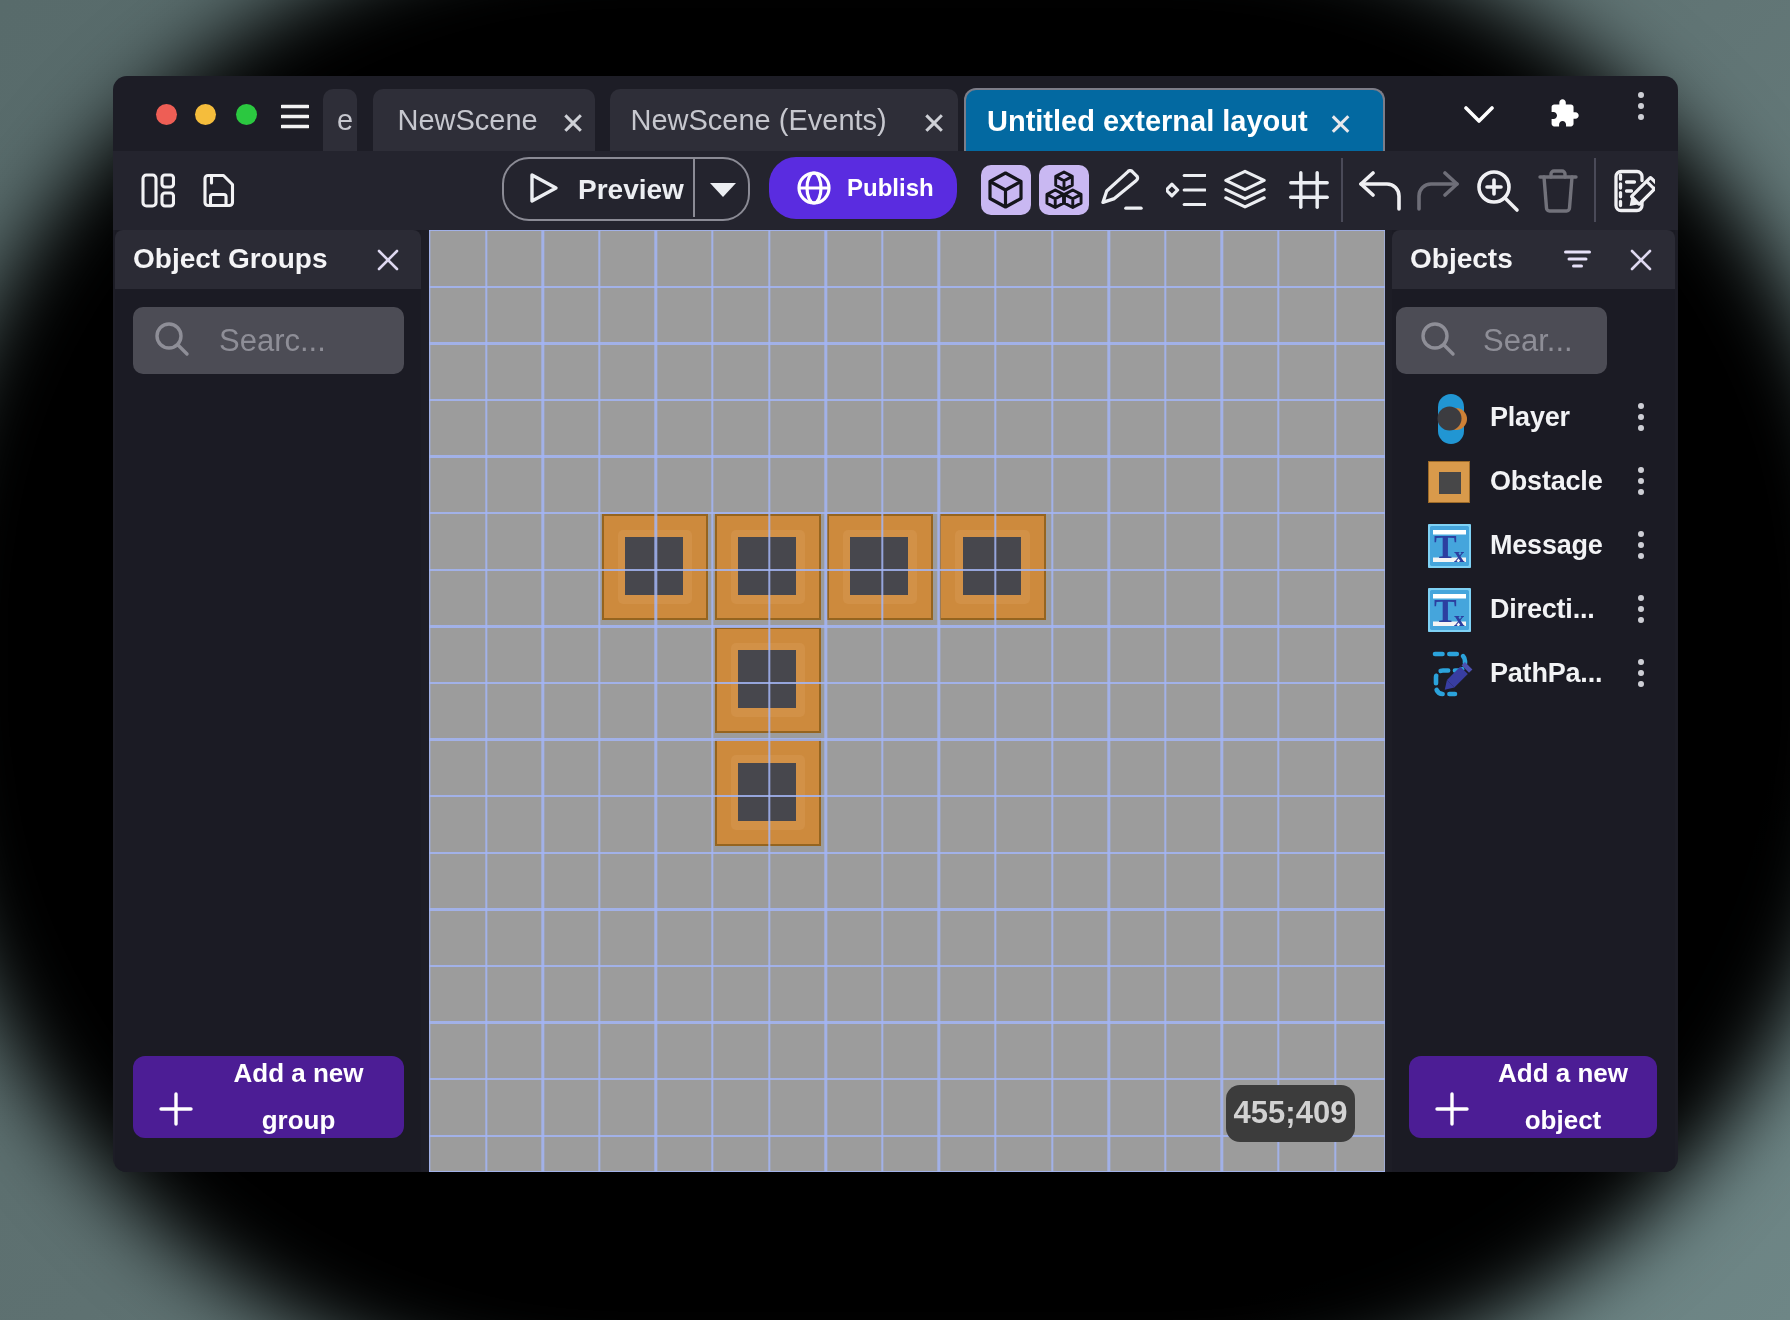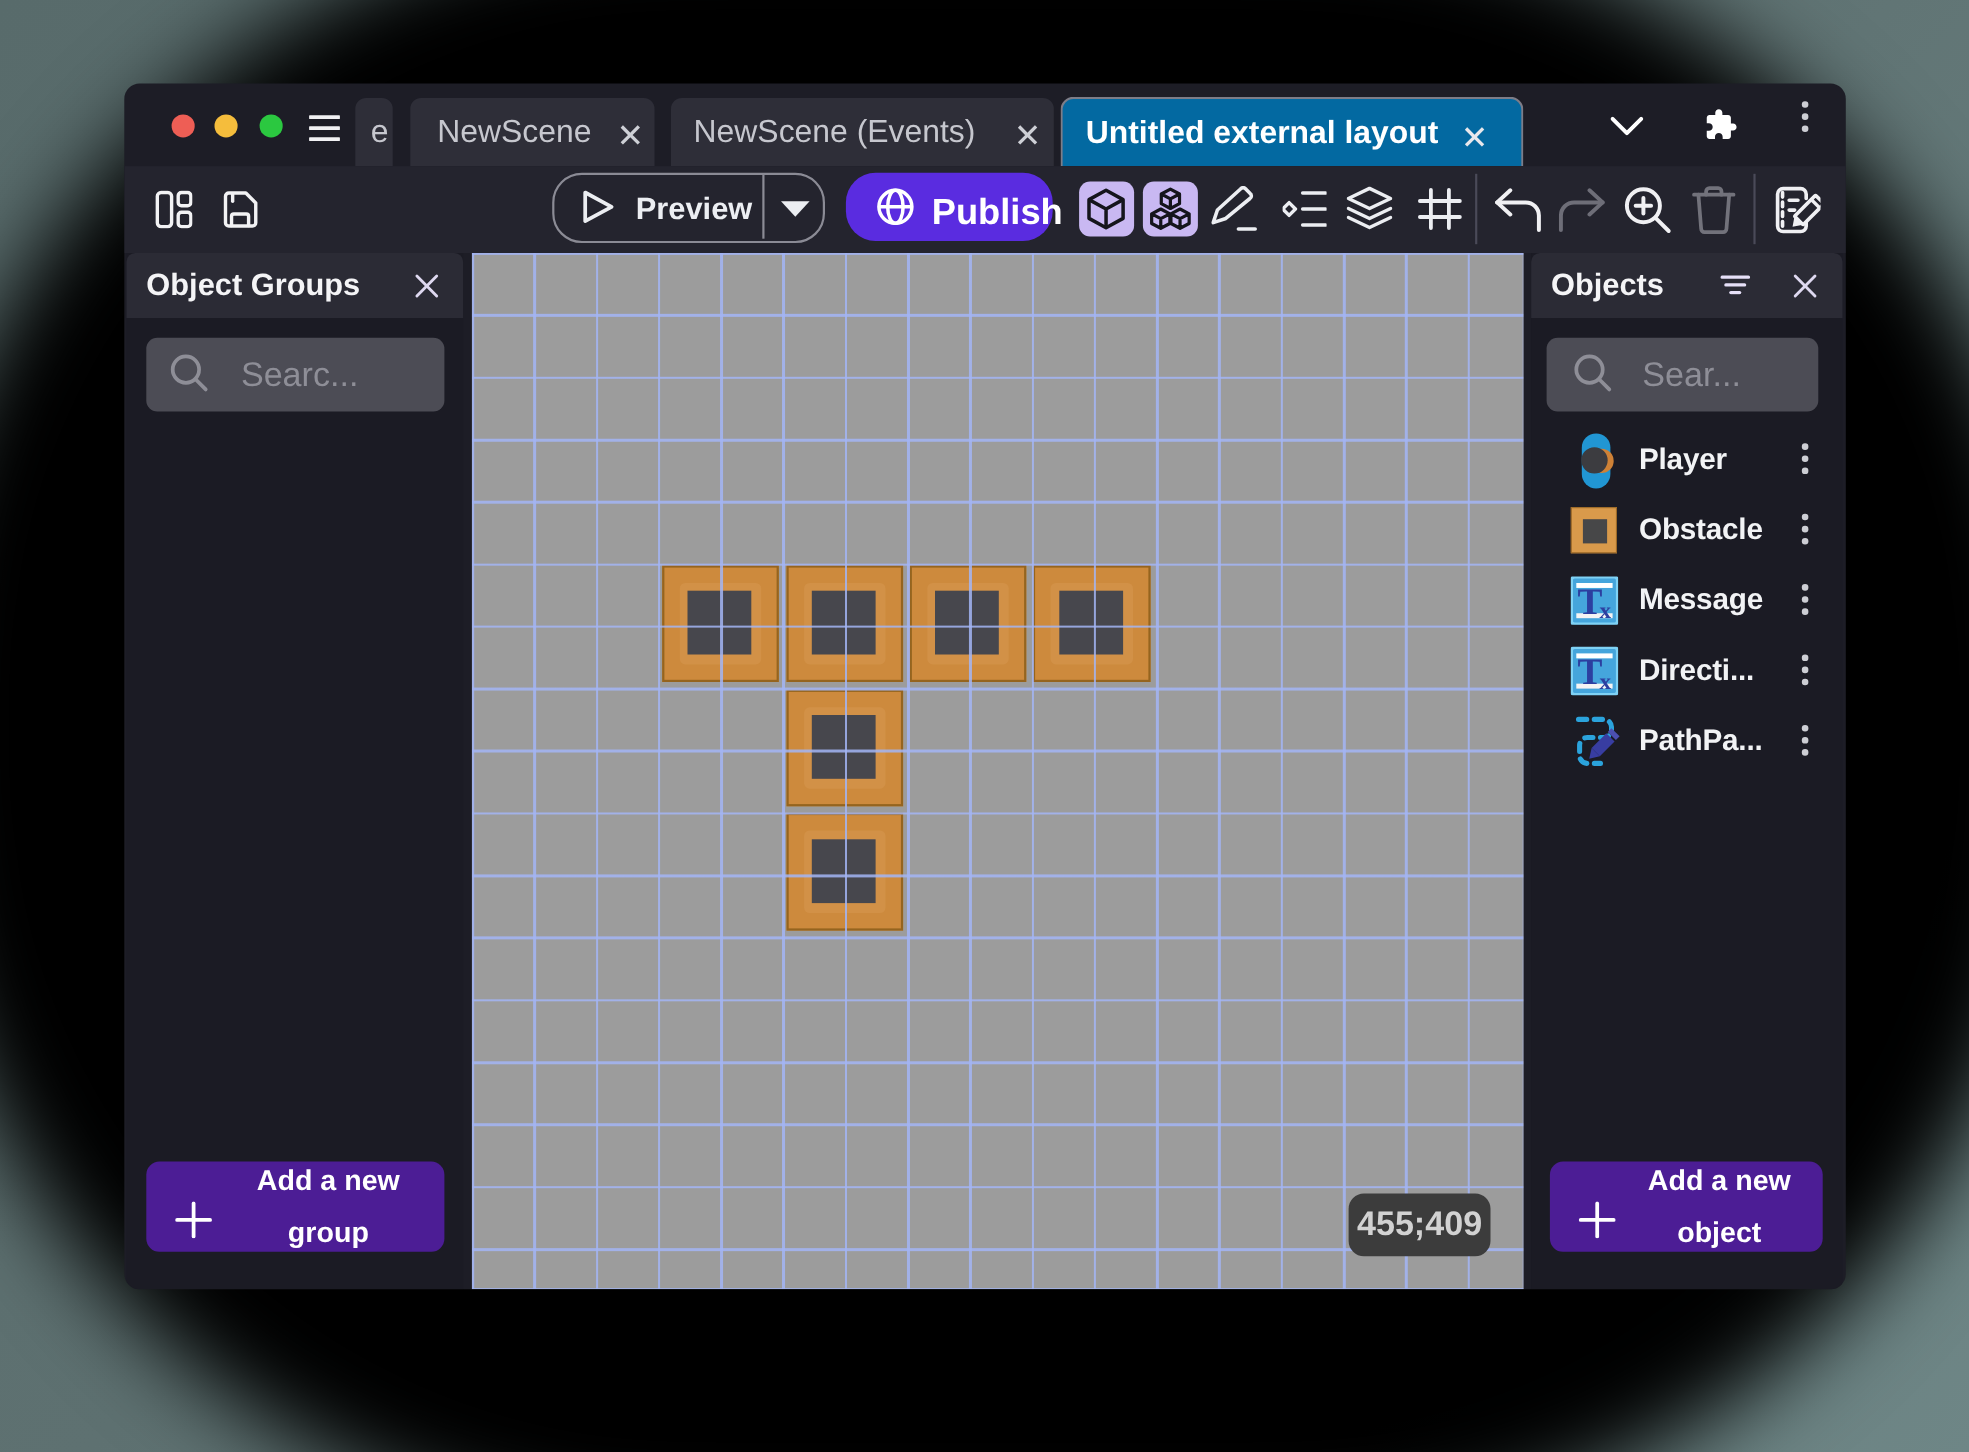--- a/index.html
+++ b/index.html
@@ -123,21 +123,21 @@
       </svg>
     </div>
     <div class="abs" style="left:656px; top:6px; width:188px; height:62px; background:#5a2ce0; border-radius:27px;">
       <svg class="abs" style="left:27px; top:13px;" width="36" height="36" viewBox="0 0 36 36">
         <g fill="none" stroke="#fff" stroke-width="3.2">
           <circle cx="18" cy="18" r="15"></circle>
           <ellipse cx="18" cy="18" rx="7" ry="15"></ellipse>
           <line x1="3" y1="18" x2="33" y2="18"></line>
         </g>
       </svg>
-      <span class="abs" style="left:78px; top:17px; font-size:33px; font-weight:700; color:#fff;">Publish</span>
+      <span class="abs" style="left:78px; top:17px; font-size:24px; font-weight:700; color:#fff;">Publish</span>
     </div>
     <div class="toggle" style="left:868px;">
       <svg class="abs" style="left:6px; top:6px;" width="37" height="38" viewBox="0 0 37 38">
         <g fill="none" stroke="#15151c" stroke-width="3.2" stroke-linejoin="round">
           <path d="M18.5 2 L34 10.5 V27.5 L18.5 36 L3 27.5 V10.5 Z"></path>
           <path d="M3 10.5 L18.5 19 L34 10.5 M18.5 19 V36"></path>
         </g>
       </svg>
     </div>
     <div class="toggle" style="left:926px;">
@@ -293,21 +293,21 @@
             <line x1="9.5" y1="16" x2="17.5" y2="16"></line>
         </g>
       </svg>
       <svg class="abs" style="left:238px; top:19px;" width="22" height="22" viewBox="0 0 22 22">
         <g stroke="#ded8f0" stroke-width="2.6" stroke-linecap="round">
           <line x1="2" y1="2" x2="20" y2="20"></line>
             <line x1="20" y1="2" x2="2" y2="20"></line>
         </g>
       </svg>
     </div>
-    <div class="search" style="left:14px; top:77px; width:247px;">
+    <div class="search" style="left:4px; top:77px; width:211px;">
       <svg class="abs" style="left:24px; top:14px;" width="36" height="36" viewBox="0 0 36 36">
         <g fill="none" stroke="#8e8e97" stroke-width="3.4" stroke-linecap="round">
           <circle cx="15" cy="15" r="12"></circle>
             <line x1="24" y1="24" x2="33" y2="33"></line>
         </g>
       </svg>
       <span class="ph" style="left:87px;">Sear...</span>
     </div>
 
     <div class="row" style="top:156px;">

